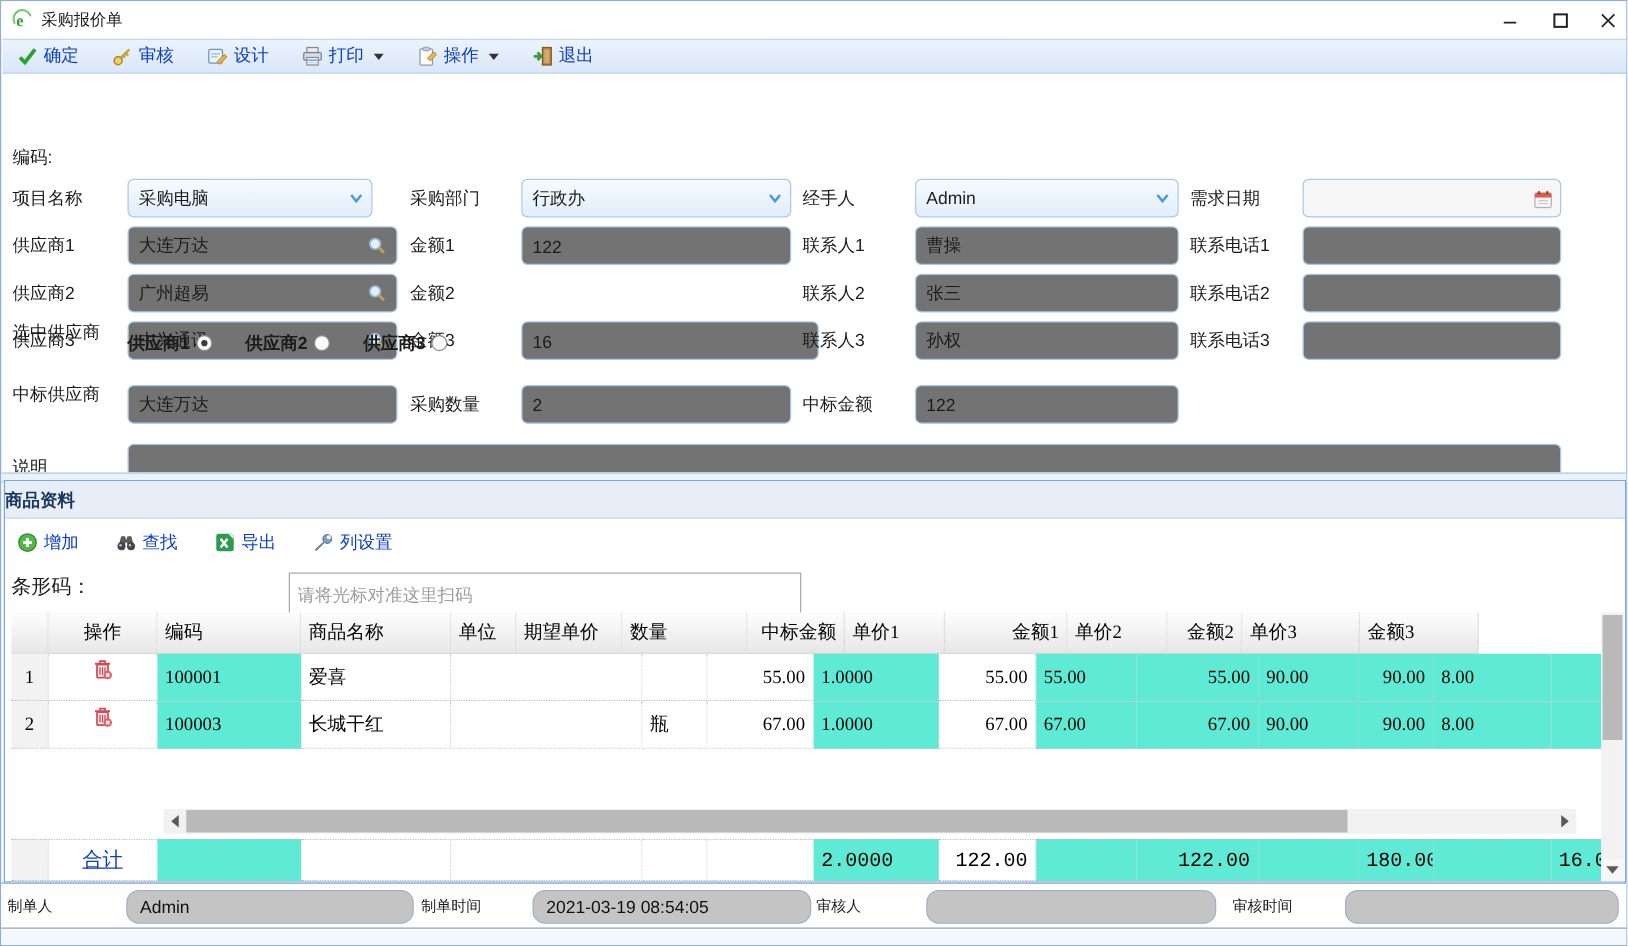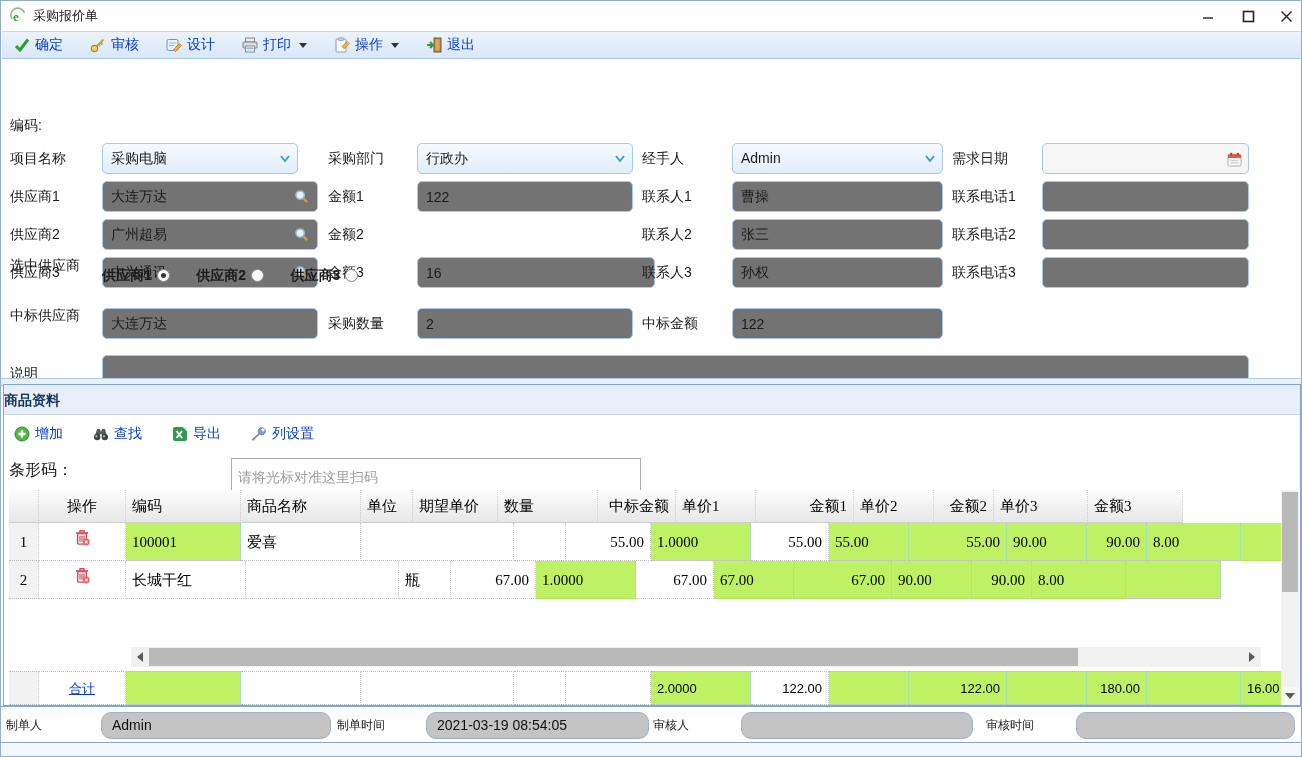--- a/index.html
+++ b/index.html
@@ -65,24 +65,24 @@
   .hrow .g{height:33px;line-height:33px;background:linear-gradient(#fdfdfd,#e7e7e7);border-bottom:1px solid #cfcfcf;}
   .drow .g{height:38px;line-height:38px;border-bottom:1px dotted #bdbdbd;}
   .c-num{flex-basis:30px;text-align:center;background:#f2f2f2;}
   .drow .c-num{background:#f2f2f2;}
   .c-op{flex-basis:87px;text-align:center;}
   .c-code{flex-basis:115px;} .c-name{flex-basis:120px;} .c-spec{flex-basis:153px;}
   .c-unit{flex-basis:52px;} .c-exp{flex-basis:85px;} .c-qty{flex-basis:100px;}
   .c-win{flex-basis:78px;} .c-p1{flex-basis:80px;} .c-a1{flex-basis:98px;}
   .c-p2{flex-basis:80px;} .c-a2{flex-basis:60px;} .c-p3{flex-basis:94px;} .c-a3{flex-basis:95px;}
   .ar{text-align:right;} .ac{text-align:center;}
-  .gr{background:#bef264;border-right:1px dotted #9ed3b2;}
+  .gr{background:#5eead4;border-right:1px dotted #9ed3b2;}
   .trash{display:inline-block;vertical-align:middle;margin-top:-4px;}
   .totalrow{position:absolute;left:8px;top:670px;width:1272px;height:34px;overflow:hidden;background:#fff;
-     font-family:Liberation Sans, sans-serif;font-size:13px;}
+     font-family:Liberation Mono, monospace;font-size:16px;}
   .totalrow .g{height:34px;line-height:34px;border-top:1px dotted #bdbdbd;border-bottom:1px dotted #bdbdbd;}
   .total-link{color:#0a3cc8;text-decoration:underline;cursor:pointer;}
   .hscroll{position:absolute;left:130px;top:646px;width:1130px;height:20px;background:#f1f1f1;}
   .hthumb{position:absolute;left:18px;top:1px;width:929px;height:18px;background:#b9b9b9;}
   
   .footer{position:absolute;left:0;top:705px;width:1302px;height:37px;background:#fff;
     border-top:1px solid #7da7d9;border-bottom:1px solid #7da7d9;}
   .f-lbl{position:absolute;top:0;height:37px;line-height:37px;font-size:12px;color:#1b1b1b;}
   .f-field{position:absolute;top:5px;height:27px;line-height:25px;background:#c4c4c4;
      border:1px solid #9fb2c6;border-radius:10px;font-size:14px;color:#111;padding:0 10px;}
@@ -356,20 +356,21 @@
       <div class="g c-op ac"><span class="trash">
         <svg width="17" height="18" viewBox="0 0 17 18">
           <path d="M2 4 H14" stroke="#d04a5a" stroke-width="1.6"></path>
           <path d="M6 3.6 V1.8 H10 V3.6" stroke="#d04a5a" stroke-width="1.4" fill="none"></path>
           <rect x="3.6" y="4.6" width="8.8" height="10.5" rx="1" fill="#fdf0f0" stroke="#d04a5a" stroke-width="1.4"></rect>
           <path d="M6 6.8 V12.8 M8 6.8 V12.8 M10 6.8 V12.8" stroke="#d04a5a" stroke-width="1.1"></path>
           <circle cx="12.2" cy="13" r="3.4" fill="#e86060"></circle>
           <path d="M10.9 11.7 L13.5 14.3 M13.5 11.7 L10.9 14.3" stroke="#fff" stroke-width="1.2"></path>
         </svg></span>
       </div>
+      <div class="g c-code gr">100003</div>
       <div class="g c-name">长城干红</div>
       <div class="g c-spec"></div>
       <div class="g c-unit">瓶</div>
       <div class="g c-exp ar">67.00</div>
       <div class="g c-qty gr">1.0000</div>
       <div class="g c-win ar">67.00</div>
       <div class="g c-p1 gr">67.00</div>
       <div class="g c-a1 gr ar">67.00</div>
       <div class="g c-p2 gr">90.00</div>
       <div class="g c-a2 gr ar">90.00</div>

